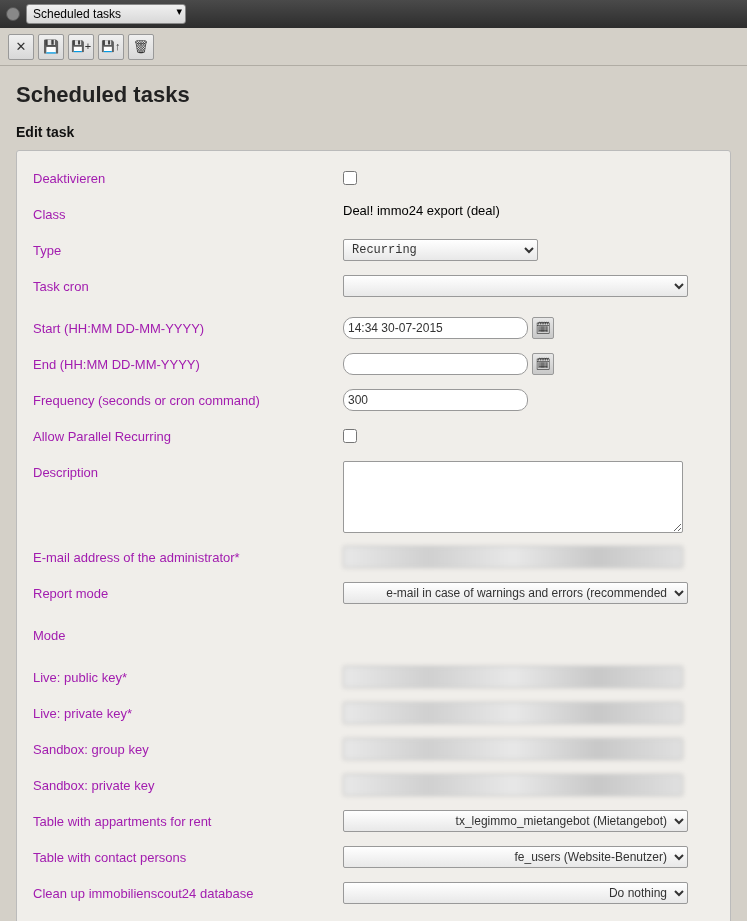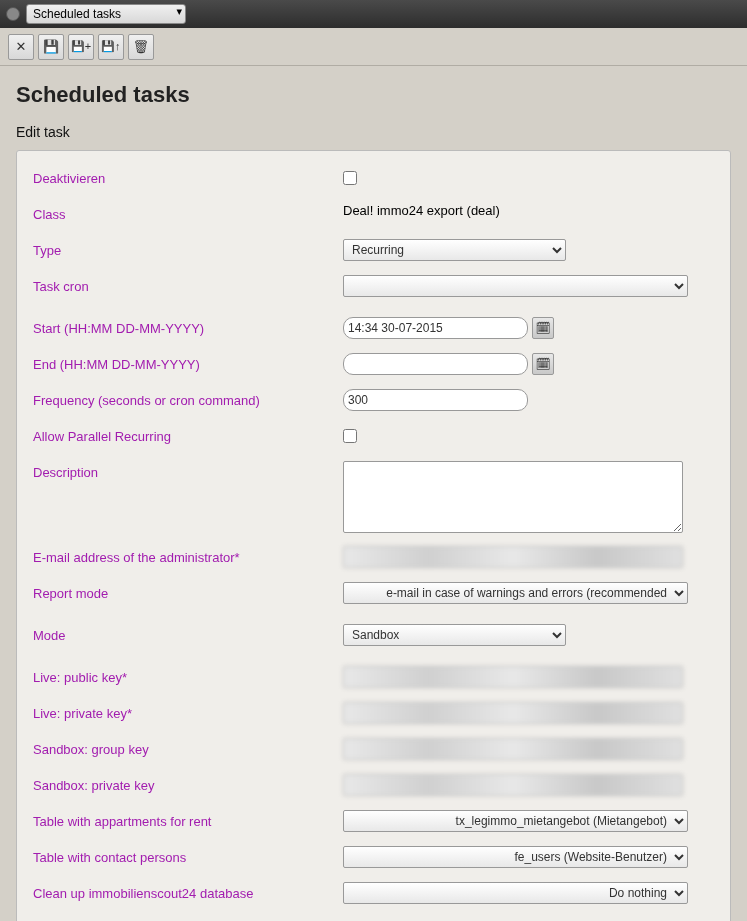--- a/index.html
+++ b/index.html
@@ -84,21 +84,21 @@
       background: #d4d0c8;
     }
     .page-title {
       font-size: 22px;
       font-weight: bold;
       color: #222;
       margin-bottom: 16px;
     }
     .section-title {
       font-size: 14px;
-      font-weight: normal;
+      font-weight: bold;
       color: #111;
       margin-bottom: 10px;
     }
 
     
     .form-panel {
       background: #f0eeea;
       border: 1px solid #bbb;
       border-radius: 3px;
       padding: 16px;
@@ -161,21 +161,22 @@
       font-size: 12px;
       color: #333;
       padding: 0 4px;
       cursor: pointer;
     }
     select.form-select.wide {
       width: 345px;
       text-align: right;
     }
     select.form-select.medium {
-      width: 223px;
+      width: 195px;
+      font-family: Liberation Mono, monospace;
     }
 
     input[type="checkbox"] {
       width: 14px;
       height: 14px;
       margin-top: 4px;
     }
 
     textarea.form-textarea {
       width: 340px;
@@ -326,26 +327,20 @@
           <option>Always e-mail</option>
           <option>Never e-mail</option>
         </select>
       </div>
     </div>
 
     <div class="spacer-row"></div>
 
     <div class="form-row">
       <div class="form-label">Mode</div>
-      <div class="form-control">
-        <select class="form-select medium">
-          <option>Sandbox</option>
-          <option>Live</option>
-        </select>
-      </div>
     </div>
 
     <div class="spacer-row"></div>
 
     <div class="form-row">
       <div class="form-label">Live: public key*</div>
       <div class="form-control">
         <div class="blurred-value"></div>
       </div>
     </div>

